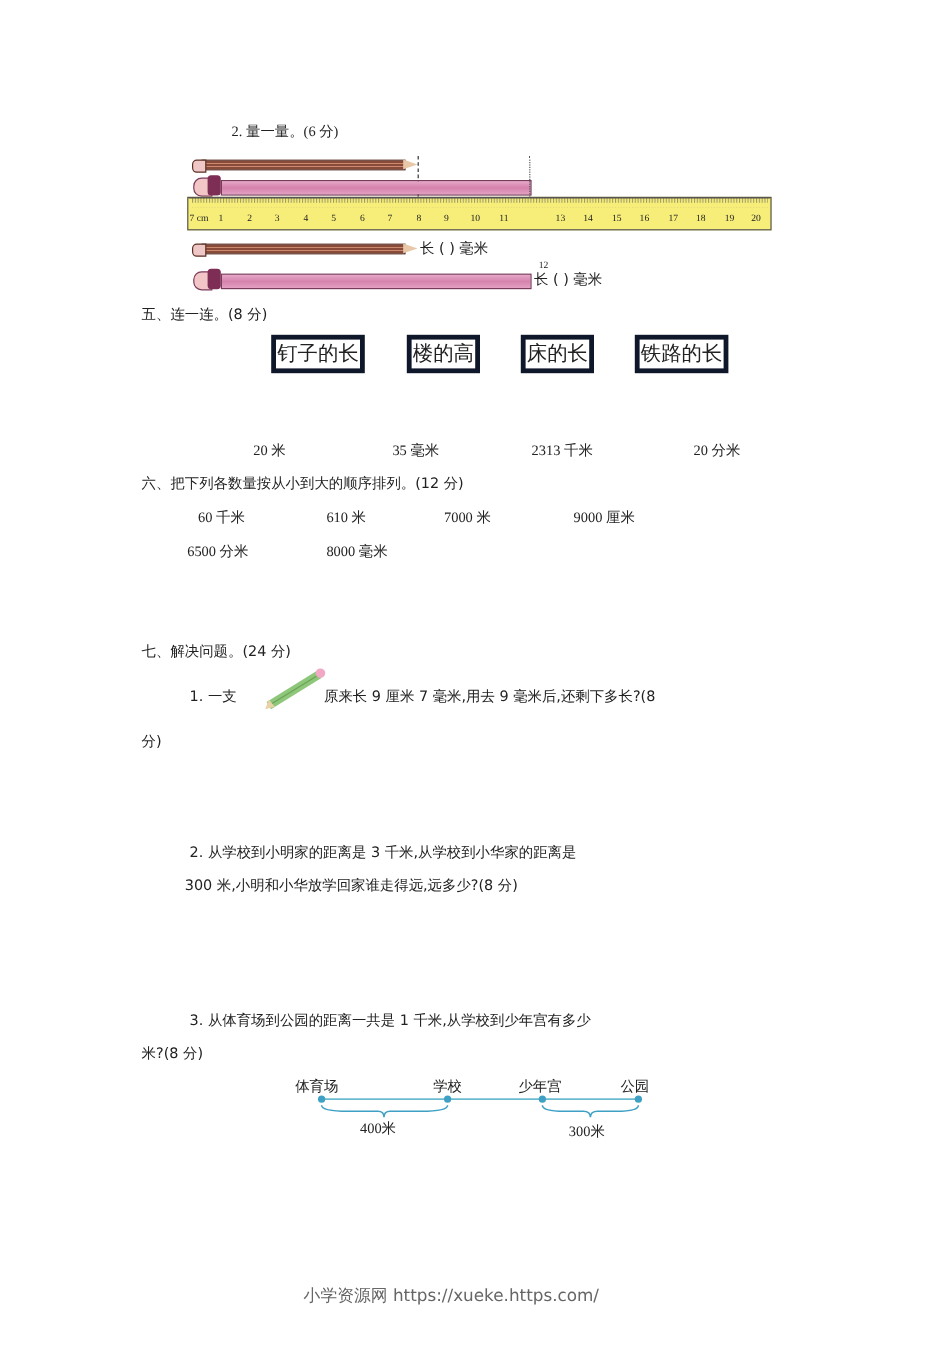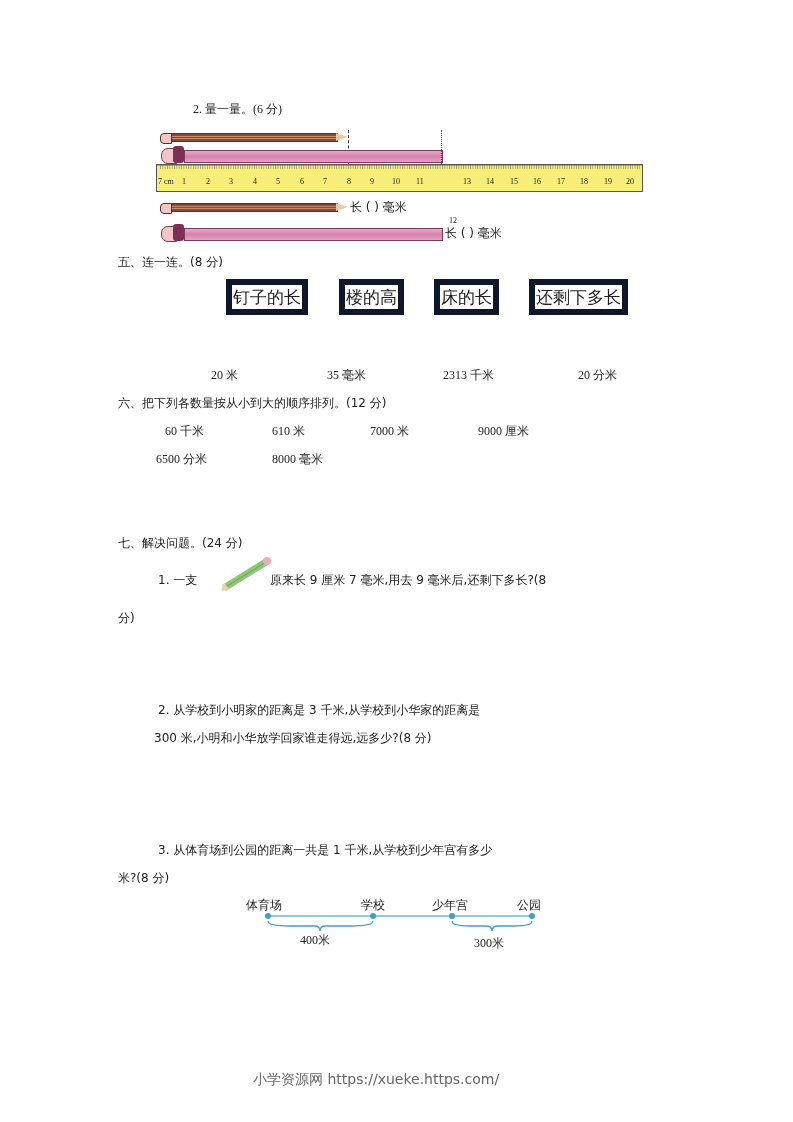--- a/index.html
+++ b/index.html
@@ -1,20 +1,20 @@
 <!DOCTYPE html>
 <html><head>
 <meta charset="utf-8">
 <style>
   html,body{margin:0;padding:0;background:#fff;}
   body{width:793px;height:1122px;position:relative;overflow:hidden;font-family:"DejaVu Sans","Liberation Sans",sans-serif;color:#222;}
   .abs{position:absolute;white-space:nowrap;}
   .t{font-size:12px;}
   .serif{font-family:"Liberation Serif","DejaVu Serif",serif;}
-  .box{border:6px solid #0f172a;padding:0 1px;font-size:17px;line-height:24px;}
+  .box{border:4px solid #0f172a;padding:0 1px;font-size:17px;line-height:24px;}
   .ruler{position:absolute;left:156px;top:164px;width:485px;height:26px;background:#f7ee7a;border:1px solid #555;}
   .ruler .lbl{position:absolute;top:12px;font-size:8px;font-family:"Liberation Serif",serif;color:#222;}
   .pencil{position:absolute;height:7px;background:repeating-linear-gradient(#8a4a3a 0 2px,#c98a70 2px 3px,#8a4a3a 3px 4px,#c98a70 4px 5px,#8a4a3a 5px 7px);border:1px solid #5a3025;}
   .pen{position:absolute;height:11px;background:linear-gradient(#e7a8c8,#d582ad,#e4a0c2);border:1px solid #7a3a5a;}
   .footer{font-size:14px;color:#666;}
   .small{font-size:12px;}
 </style>
 </head>
 <body>
 
@@ -85,21 +85,21 @@
   <div class="pen" style="left:184px;top:228px;width:257px;"></div>
   <div class="abs" style="left:161px;top:226px;width:14px;height:14px;background:#f2c6c6;border:1px solid #7a3a5a;border-radius:7px 0 0 7px;"></div>
   <div class="abs" style="left:173px;top:224px;width:11px;height:17px;background:#7e2e54;border-radius:3px;"></div>
 </div>
 <div class="abs small" style="left:445px;top:225px;">长 (       ) 毫米</div>
 
 <div class="abs t" style="left:118px;top:254px;">五、连一连。(8 分)</div>
 <div class="abs box" style="left:226px;top:279px;">钉子的长</div>
 <div class="abs box" style="left:339px;top:279px;">楼的高</div>
 <div class="abs box" style="left:434px;top:279px;">床的长</div>
-<div class="abs box" style="left:529px;top:279px;">还剩下多长</div>
+<div class="abs box" style="left:529px;top:279px;">铁路的长</div>
 
 <div class="abs t serif" style="left:211px;top:367px;">20 米</div>
 <div class="abs t serif" style="left:327px;top:367px;">35 毫米</div>
 <div class="abs t serif" style="left:443px;top:367px;">2313 千米</div>
 <div class="abs t serif" style="left:578px;top:367px;">20 分米</div>
 
 <div class="abs t" style="left:118px;top:395px;">六、把下列各数量按从小到大的顺序排列。(12 分)</div>
 <div class="abs t serif" style="left:165px;top:423px;">60 千米</div>
 <div class="abs t serif" style="left:272px;top:423px;">610 米</div>
 <div class="abs t serif" style="left:370px;top:423px;">7000 米</div>

